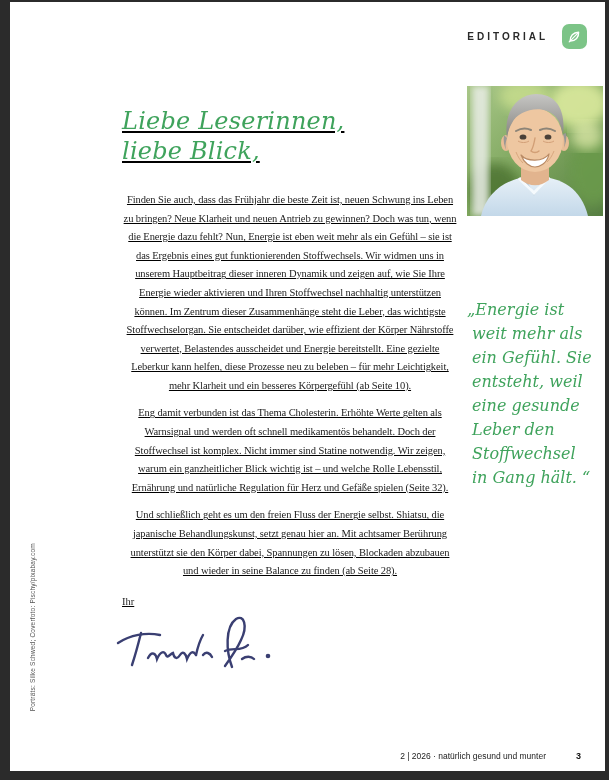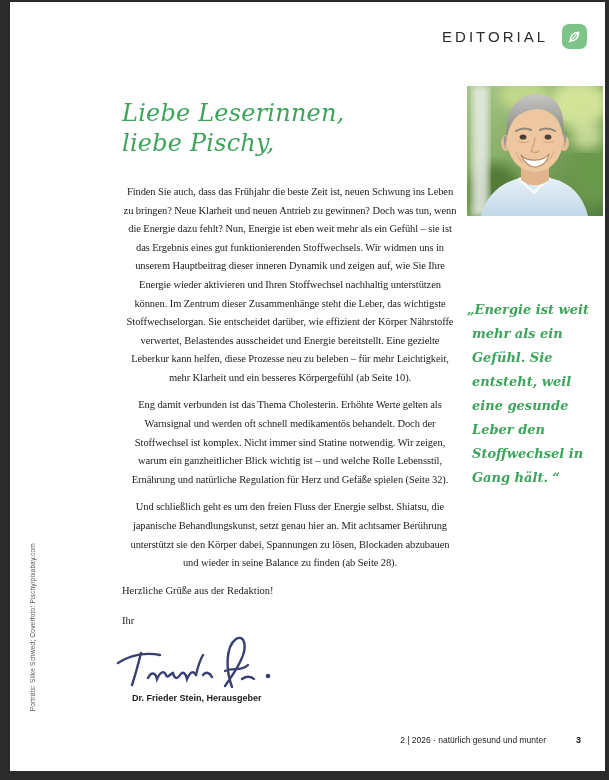--- a/index.html
+++ b/index.html
@@ -3,42 +3,42 @@
 <meta charset="utf-8">
 <style>
   * { margin:0; padding:0; box-sizing:border-box; }
   html,body { width:609px; height:780px; }
   body { font-family:"Liberation Serif", serif; background:#2b2b2b; position:relative; overflow:hidden; }
   .frame { position:absolute; inset:0; background:#2b2b2b; }
   .page { position:absolute; left:10px; top:2px; right:4px; bottom:9px; background:#ffffff; overflow:hidden; }
 
   
   .header-row { position:absolute; top:22px; right:18px; display:flex; align-items:center; gap:14px; }
-  .editorial-label { font-family:"Liberation Sans", sans-serif; font-size:15px; letter-spacing:3px; color:#2a2a2a; font-weight:400;text-align:right; }
+  .editorial-label { font-family:"Liberation Sans", sans-serif; font-size:10px; letter-spacing:3px; color:#2a2a2a; font-weight:700;text-align:right; }
   .leaf-badge { width:25px; height:25px; background:#7cc487; border-radius:7px; display:flex; align-items:center; justify-content:center; }
 
   
-  .main-col { position:absolute; left:112px; top:96px; width:336px; }
+  .main-col { position:absolute; left:112px; top:104px; width:336px;text-decoration:underline; }
   .headline { font-family:"DejaVu Serif","Liberation Serif",serif; font-style:italic; font-size:24px; line-height:1.27; color:#3fa35c; letter-spacing:0.2px; margin-bottom:24px; }
   .body-copy p { font-size:10.5px; line-height:18.6px; color:#222222; text-align:center; letter-spacing:-0.1px; margin-bottom:9px; }
   .closing-line { font-size:10.5px; line-height:18.6px; color:#222222; margin-top:4px; }
   .salutation { font-size:10.5px; line-height:18.6px; color:#222222;margin-top:12px; }
   .signature-wrap { margin:2px 0 2px -10px; height:58px; }
   .author-line { font-family:"Liberation Sans", sans-serif; font-size:9px; font-weight:700; color:#1a1a1a; margin-left:10px; }
 
   
   .right-col { position:absolute; left:457px; top:84px; width:136px; }
   .portrait { width:136px; height:130px; overflow:hidden; background:#7ba35e; }
-  .pull-quote { margin-top:82px; font-family:"DejaVu Serif","Liberation Serif",serif; font-style:italic; font-weight:700; font-size:13px; line-height:24px; color:#3fa35c; width:128px; text-indent:-5px; padding-left:5px; }
+  .pull-quote { margin-top:82px; font-family:"DejaVu Serif","Liberation Serif",serif; font-style:italic; font-weight:400; font-size:16px; line-height:24px; color:#3fa35c; width:128px; text-indent:-5px; padding-left:5px; }
 
   
   .credit-vertical { position:absolute; left:19px; bottom:60px; writing-mode:vertical-rl; transform:rotate(180deg); font-family:"Liberation Sans", sans-serif; font-size:6.5px; color:#555555; letter-spacing:0.2px; }
 
   
-  .footer-row { position:absolute; right:24px; bottom:26px; display:flex; align-items:baseline; gap:30px; font-family:"Liberation Sans", sans-serif; }
+  .footer-row { position:absolute; right:24px; bottom:10px; display:flex; align-items:baseline; gap:30px; font-family:"Liberation Sans", sans-serif; }
   .footer-issue { font-size:8.5px; color:#222222; }
   .footer-page { font-size:9px; font-weight:700; color:#111111; }
 </style>
 </head>
 <body>
 
 <div class="frame">
   <div class="page">
 
     <div class="header-row">
@@ -47,49 +47,47 @@
         <svg width="17" height="17" viewBox="0 0 17 17" fill="none">
           <path d="M4.2 12.8 C4.0 7.8 7.2 4.4 12.6 4.2 C12.9 9.4 9.6 12.8 4.5 13.0 Z" stroke="#ffffff" stroke-width="1.4" fill="none" stroke-linejoin="round"></path>
           <path d="M3.2 13.8 L12.2 4.8" stroke="#ffffff" stroke-width="1.2" stroke-linecap="round"></path>
         </svg>
       </span>
     </div>
 
     <div class="main-col">
       <div class="headline">
         <div>Liebe Leserinnen,</div>
-        <div>liebe Pischy,</div>
+        <div>liebe Blick,</div>
       </div>
 
       <div class="body-copy">
         <p>Finden Sie auch, dass das Frühjahr die beste Zeit ist, neuen Schwung ins Leben zu bringen? Neue Klarheit und neuen Antrieb zu gewinnen? Doch was tun, wenn die Energie dazu fehlt? Nun, Energie ist eben weit mehr als ein Gefühl – sie ist das Ergebnis eines gut funktionierenden Stoffwechsels. Wir widmen uns in unserem Hauptbeitrag dieser inneren Dynamik und zeigen auf, wie Sie Ihre Energie wieder aktivieren und Ihren Stoffwechsel nachhaltig unterstützen können. Im Zentrum dieser Zusammenhänge steht die Leber, das wichtigste Stoffwechselorgan. Sie entscheidet darüber, wie effizient der Körper Nährstoffe verwertet, Belastendes ausscheidet und Energie bereitstellt. Eine gezielte Leberkur kann helfen, diese Prozesse neu zu beleben – für mehr Leichtigkeit, mehr Klarheit und ein besseres Körpergefühl (ab Seite 10).</p>
         <p>Eng damit verbunden ist das Thema Cholesterin. Erhöhte Werte gelten als Warnsignal und werden oft schnell medikamentös behandelt. Doch der Stoffwechsel ist komplex. Nicht immer sind Statine notwendig. Wir zeigen, warum ein ganzheitlicher Blick wichtig ist – und welche Rolle Lebensstil, Ernährung und natürliche Regulation für Herz und Gefäße spielen (Seite 32).</p>
         <p>Und schließlich geht es um den freien Fluss der Energie selbst. Shiatsu, die japanische Behandlungskunst, setzt genau hier an. Mit achtsamer Berührung unterstützt sie den Körper dabei, Spannungen zu lösen, Blockaden abzubauen und wieder in seine Balance zu finden (ab Seite 28).</p>
       </div>
 
-      <div class="closing-line">Herzliche Grüße aus der Redaktion!</div>
       <div class="salutation">Ihr</div>
 
       <div class="signature-wrap">
         <svg width="175" height="58" viewBox="0 0 175 58" fill="none">
           <g stroke="#3a3f72" stroke-width="2.4" stroke-linecap="round" fill="none">
             <path d="M6 30 C18 22 34 19 48 22"></path>
             <path d="M29 20 C26 32 23 43 20 52"></path>
             <path d="M36 45 C40 37 44 41 45 46 C48 39 52 37 54 42 C55 46 58 41 61 40 C62 45 65 47 68 42 C71 37 74 41 75 46 C78 39 81 37 84 42"></path>
             <path d="M84 42 C86 33 88 27 91 22"></path>
             <path d="M91 42 C94 38 98 40 100 44"></path>
             <path d="M120 54 C114 38 113 14 124 6 C132 1 136 13 129 27 C125 36 118 46 113 53"></path>
             <path d="M113 38 C121 34 129 39 136 32"></path>
             <path d="M130 46 C134 43 139 43 142 46"></path>
           </g>
           <circle cx="156" cy="43" r="2.3" fill="#3a3f72"></circle>
         </svg>
       </div>
 
-      <div class="author-line">Dr. Frieder Stein, Herausgeber</div>
     </div>
 
     <div class="right-col">
       <div class="portrait">
         <svg width="136" height="130" viewBox="0 0 136 130">
           <defs>
             <linearGradient id="bgG" x1="0" y1="0" x2="1" y2="1">
               <stop offset="0" stop-color="#a9c789"></stop>
               <stop offset="0.5" stop-color="#7fa75f"></stop>
               <stop offset="1" stop-color="#567e42"></stop>

